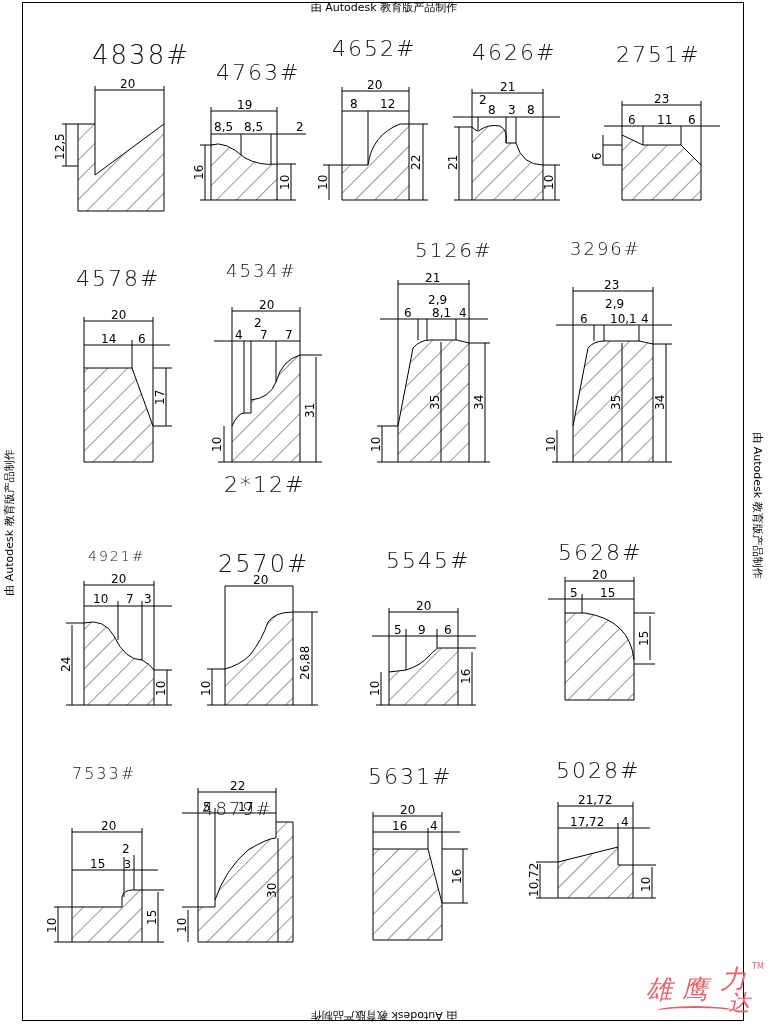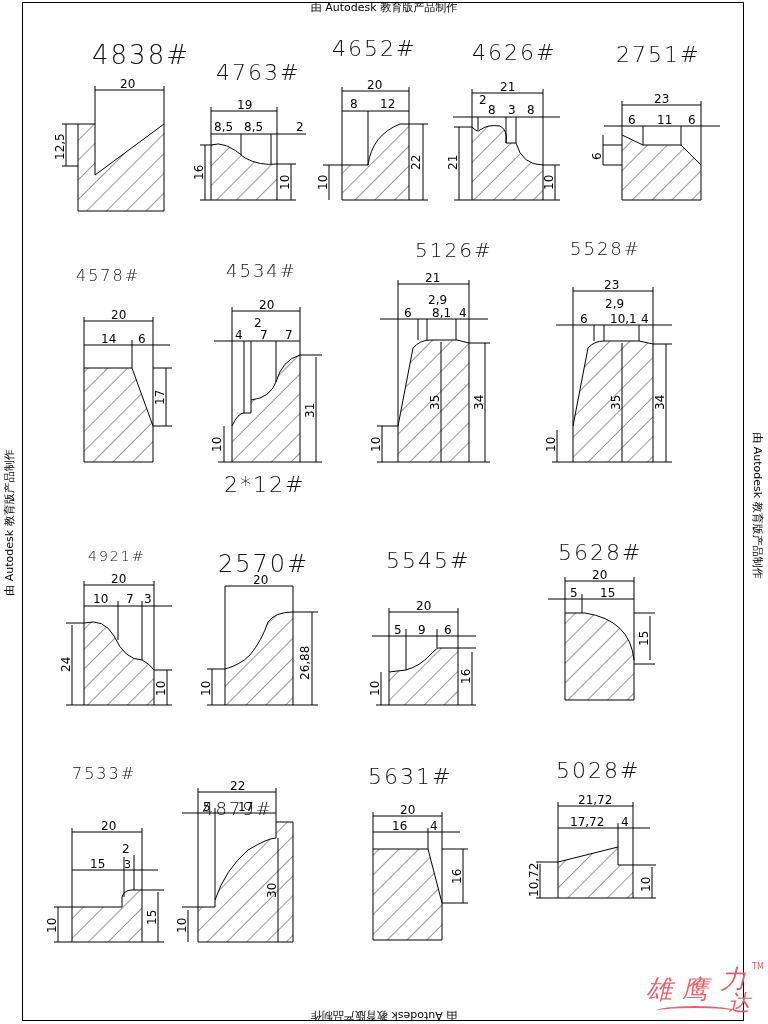--- a/index.html
+++ b/index.html
@@ -29,25 +29,25 @@
 <div class="wm wm-top">由 Autodesk 教育版产品制作</div>
 <div class="wm wm-bottom">由 Autodesk 教育版产品制作</div>
 <div class="wm wm-left">由 Autodesk 教育版产品制作</div>
 <div class="wm wm-right">由 Autodesk 教育版产品制作</div>
 
 <div class="title" style="left:92px;top:40px;font-size:26px;">4838#</div>
 <div class="title" style="left:216px;top:60px;font-size:22px;">4763#</div>
 <div class="title" style="left:332px;top:36px;font-size:22px;">4652#</div>
 <div class="title" style="left:472px;top:40px;font-size:22px;">4626#</div>
 <div class="title" style="left:616px;top:42px;font-size:22px;">2751#</div>
-<div class="title" style="left:76px;top:266px;font-size:16px;">4578#</div>
+<div class="title" style="left:76px;top:266px;font-size:22px;">4578#</div>
 <div class="title" style="left:226px;top:260px;font-size:18px;">4534#</div>
 <div class="title" style="left:224px;top:472px;font-size:22px;">2*12#</div>
 <div class="title" style="left:396px;top:238px;font-size:20px;margin-left:19px;">5126#</div>
-<div class="title" style="left:570px;top:238px;font-size:18px;">5528#</div>
+<div class="title" style="left:570px;top:238px;font-size:18px;">3296#</div>
 <div class="title" style="left:88px;top:548px;font-size:14px;">4921#</div>
 <div class="title" style="left:218px;top:550px;font-size:24px;">2570#</div>
 <div class="title" style="left:386px;top:548px;font-size:22px;">5545#</div>
 <div class="title" style="left:558px;top:540px;font-size:22px;">5628#</div>
 <div class="title" style="left:72px;top:764px;font-size:16px;">7533#</div>
 <div class="title" style="left:202px;top:798px;font-size:18px;">4879#</div>
 <div class="title" style="left:368px;top:764px;font-size:22px;">5631#</div>
 <div class="title" style="left:556px;top:758px;font-size:22px;">5028#</div>
 
 <svg class="draw" width="768" height="1024" viewBox="0 0 768 1024">

